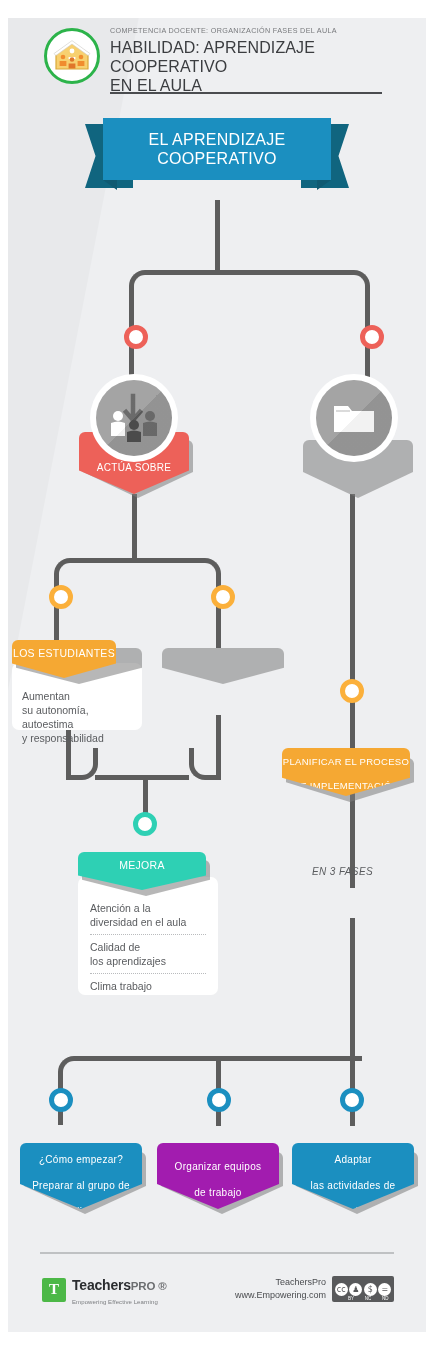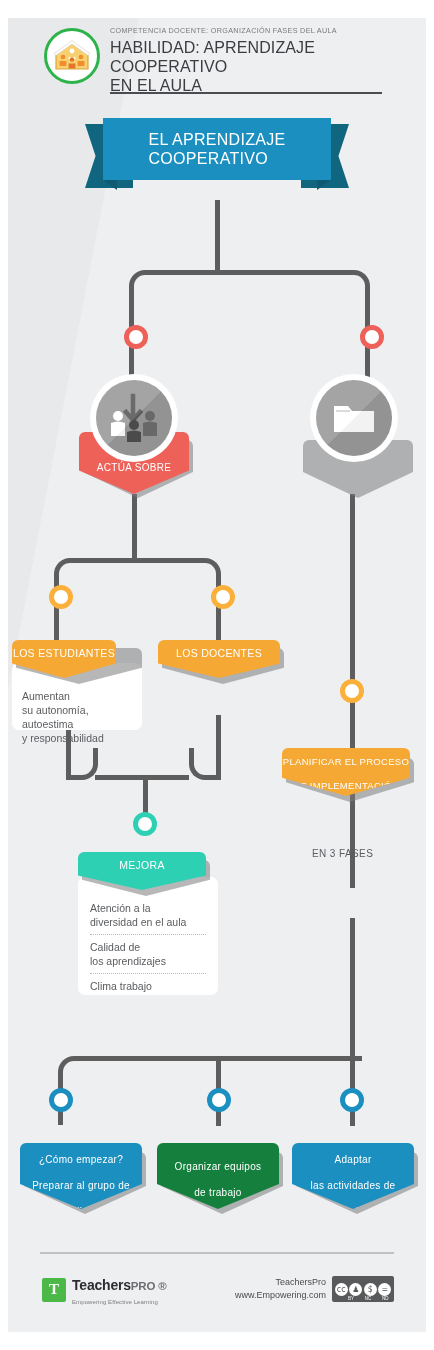--- a/index.html
+++ b/index.html
@@ -54,21 +54,21 @@
   
   .ribbon-wrap{position:absolute;left:0;top:118px;width:434px;height:92px;z-index:20;}
   .rib-tail{position:absolute;top:6px;width:48px;height:64px;background:#10657f;}
   .rib-tail.l{left:85px;clip-path:polygon(0 0,100% 0,100% 100%,0 100%,22% 50%);}
   .rib-tail.r{right:85px;clip-path:polygon(0 0,100% 0,78% 50%,100% 100%,0 100%);}
   .rib-main{
     position:absolute;left:103px;top:0;width:228px;height:62px;
     background:#1b8fc0;display:flex;align-items:center;justify-content:center;
   }
   .rib-main span{
-    color:#fff;font-size:16px;line-height:19px;text-align:left;letter-spacing:.3px;
+    color:#fff;font-size:16px;line-height:19px;text-align:center;letter-spacing:.3px;
   }
   .rib-fold-l,.rib-fold-r{position:absolute;top:62px;width:14px;height:10px;background:#0f5a72;}
   .rib-fold-l{left:103px;clip-path:polygon(0 0,100% 0,100% 100%);}
   .rib-fold-r{left:317px;clip-path:polygon(0 0,100% 0,0 100%);}
 
   
   .ln{position:absolute;background:#5d5d5d;z-index:5;}
   .ln-v{width:5px;}
   .ln-h{height:5px;}
   .corner{
@@ -257,23 +257,20 @@
       <span>autoestima</span><br>
       <span>y responsabilidad</span>
     </div>
   </div>
   <div class="shadowbar" style="left:16px;top:648px;width:126px;height:36px;"></div>
   <div class="pennant" style="left:12px;top:640px;width:104px;height:38px;background:#f5a833;padding-top:7px;">
     <span style="font-size:10.5px;">LOS ESTUDIANTES</span>
   </div>
 
   <div class="shadowbar" style="left:162px;top:648px;width:122px;height:36px;"></div>
-  <div class="pennant" style="left:158px;top:640px;width:122px;height:38px;background:#f5a833;padding-top:7px;">
-    <span style="font-size:10.5px;">LOS DOCENTES</span>
-  </div>
 
   <div class="ln ln-v" style="left:66px;top:727px;height:50px;"></div>
   <div class="ln ln-v" style="left:216px;top:715px;height:62px;"></div>
   <div class="corner tl" style="left:66px;top:748px;transform:rotate(180deg);"></div>
   <div class="corner tr" style="left:189px;top:748px;transform:rotate(180deg);"></div>
   <div class="ln ln-h" style="left:95px;top:775px;width:94px;"></div>
   <div class="ln ln-v" style="left:142.5px;top:775px;height:55px;"></div>
   <div class="dot teal" style="left:133px;top:812px;"></div>
 
   <div class="card" style="left:78px;top:877px;width:140px;height:118px;">
@@ -303,21 +300,21 @@
   <div class="ln ln-v" style="left:349.5px;top:700px;height:56px;"></div>
 
   <div class="shadowbar" style="left:286px;top:758px;width:128px;height:44px;"></div>
   <div class="pennant" style="left:282px;top:748px;width:128px;height:48px;background:#f5a833;padding-top:8px;">
     <span style="font-size:9.5px;line-height:12px;">
       <span>PLANIFICAR EL PROCESO</span><br>
       <span>DE IMPLEMENTACIÓN</span>
     </span>
   </div>
   <div class="ln ln-v" style="left:349.5px;top:792px;height:96px;"></div>
-  <div class="plainlabel" style="left:312px;top:848px;">EN 3 FASES</div>
+  <div class="plainlabel" style="left:312px;top:866px;font-style:italic;">EN 3 FASES</div>
   <div class="ln ln-v" style="left:349.5px;top:918px;height:140px;"></div>
 
   <div class="corner tl" style="left:58px;top:1056px;"></div>
   <div class="ln ln-h" style="left:87px;top:1056px;width:275px;"></div>
   <div class="ln ln-v" style="left:58px;top:1085px;height:40px;"></div>
   <div class="ln ln-v" style="left:216px;top:1056px;height:70px;"></div>
   <div class="ln ln-v" style="left:349.5px;top:1056px;height:70px;"></div>
 
   <div class="dot blue" style="left:48.5px;top:1088px;"></div>
   <div class="dot blue" style="left:206.5px;top:1088px;"></div>
@@ -326,21 +323,21 @@
   <div class="shadowbar" style="left:24px;top:1152px;width:122px;height:62px;"></div>
   <div class="pennant" style="left:20px;top:1143px;width:122px;height:66px;background:#1b8fc0;padding-top:10px;">
     <span style="font-size:10px;line-height:13px;">
       <span>¿Cómo empezar?</span><br>
       <span>Preparar al grupo de</span><br>
       <span>estudiantes</span>
     </span>
   </div>
 
   <div class="shadowbar" style="left:161px;top:1152px;width:122px;height:62px;"></div>
-  <div class="pennant" style="left:157px;top:1143px;width:122px;height:66px;background:#15803d;padding-top:17px;">
+  <div class="pennant" style="left:157px;top:1143px;width:122px;height:66px;background:#a21caf;padding-top:17px;">
     <span style="font-size:10px;line-height:13px;">
       <span>Organizar equipos</span><br>
       <span>de trabajo</span>
     </span>
   </div>
 
   <div class="shadowbar" style="left:296px;top:1152px;width:122px;height:62px;"></div>
   <div class="pennant" style="left:292px;top:1143px;width:122px;height:66px;background:#1b8fc0;padding-top:10px;">
     <span style="font-size:10px;line-height:13px;">
       <span>Adaptar</span><br>

